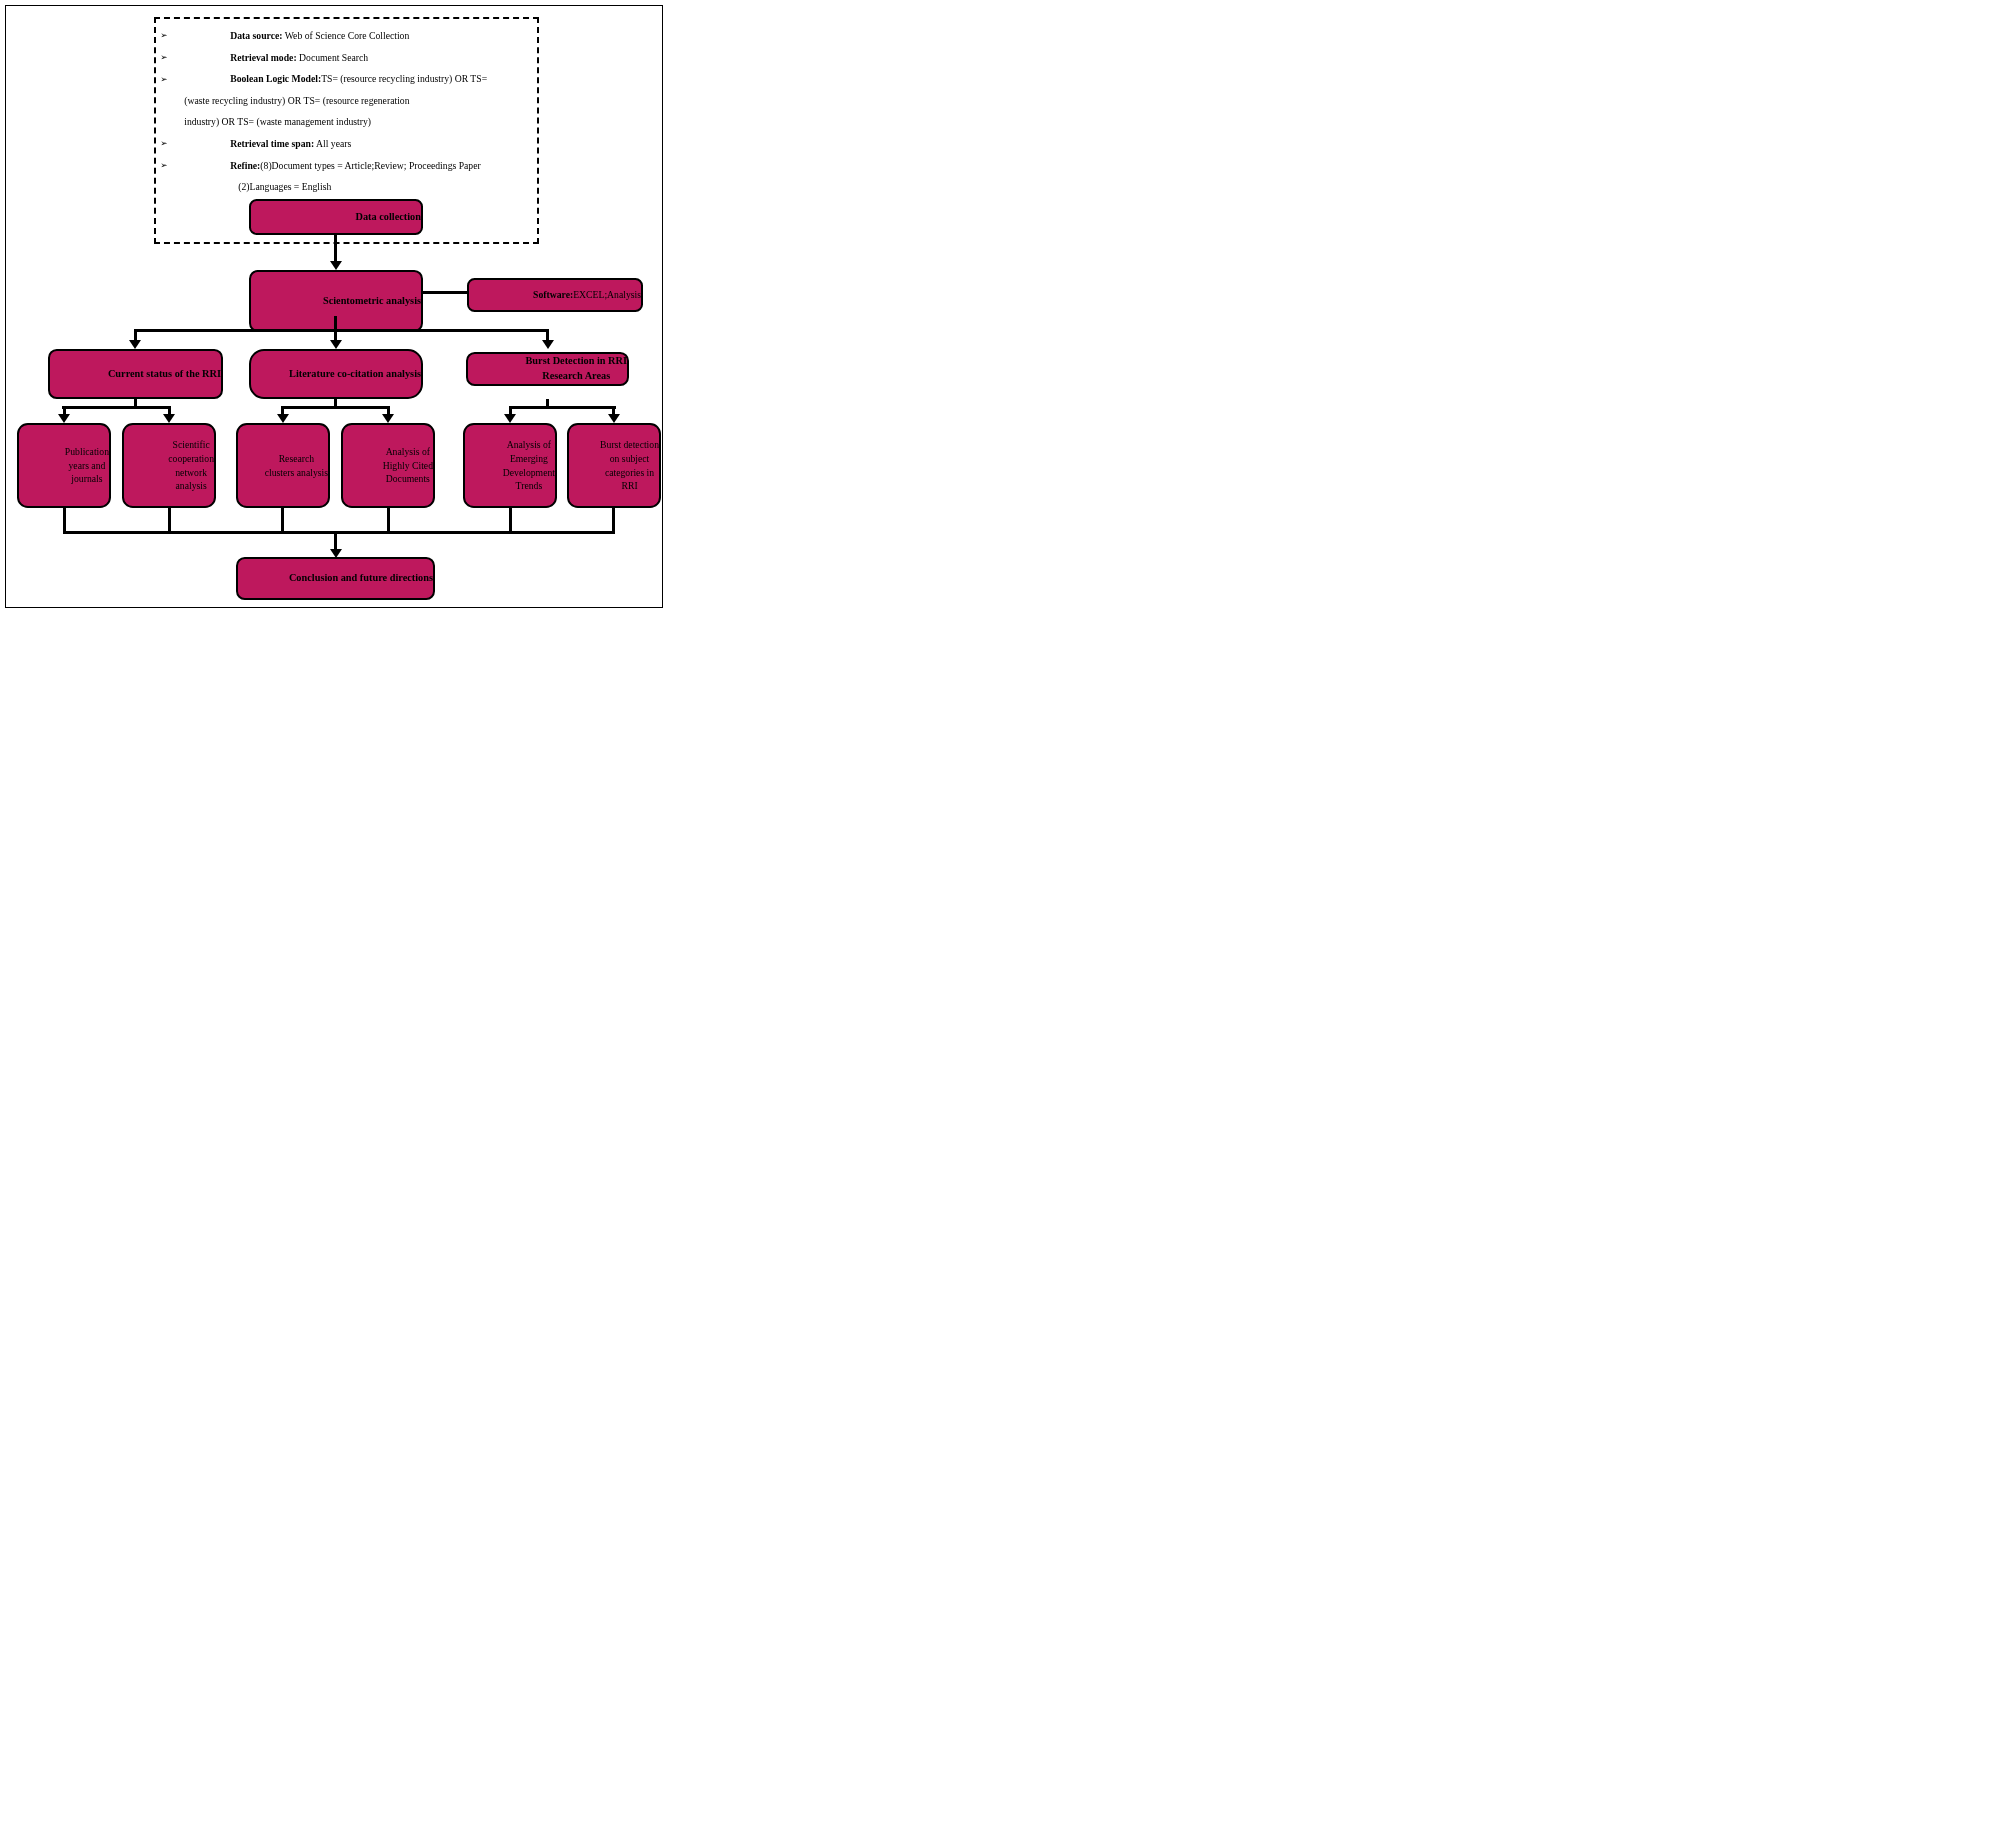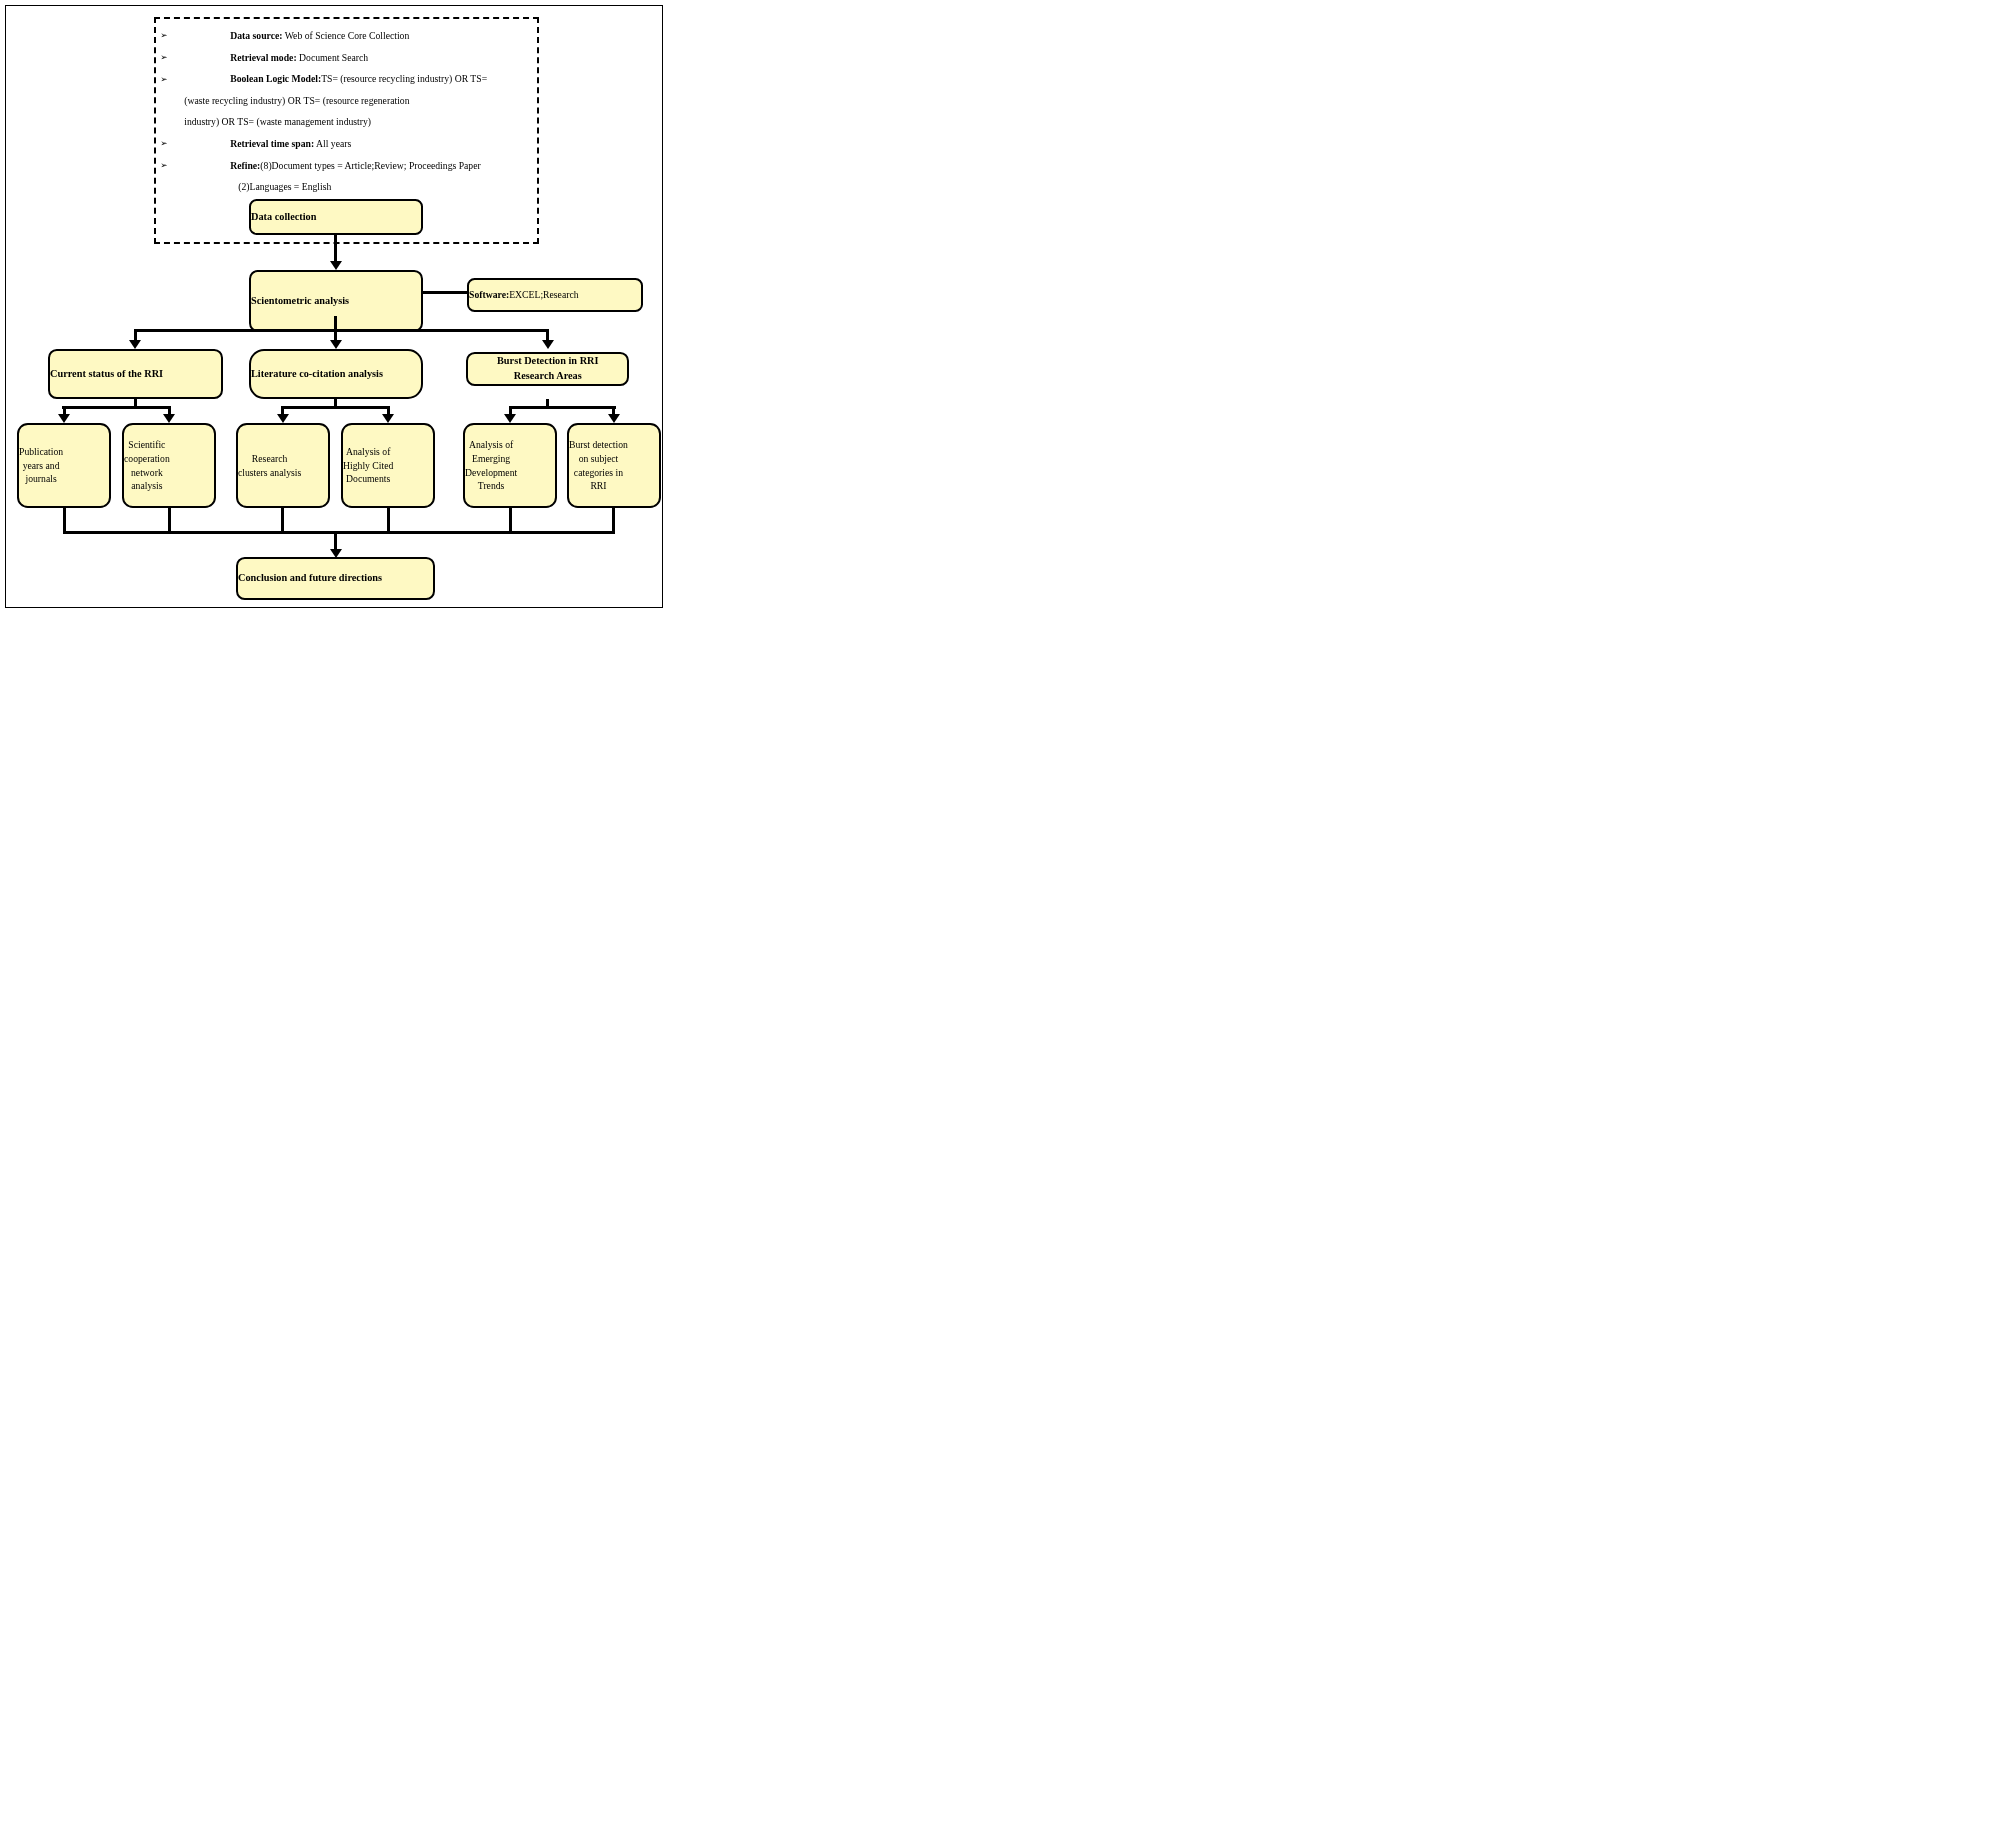--- a/index.html
+++ b/index.html
@@ -12,22 +12,22 @@
     position:absolute; border:2.2px dashed #000; box-sizing:border-box;
     background:#fff; padding:5.4px 0 0 3.2px;
   }
   .crit-row { display:flex; height:21.6px; align-items:center; font-size:9.7px; white-space:pre; }
   .crit-marker {
     width:25px; box-sizing:border-box; padding-left:1.1px; flex:0 0 25px;
     font-family:"DejaVu Sans","Liberation Serif",serif; font-size:8.7px;
   }
   .crit-label { font-weight:bold;margin-left:46px; }
   .box {
-    position:absolute; background:#fef9c3; border:2.7px solid #000; box-sizing:border-box;
-    display:flex; align-items:center; justify-content:flex-start; text-align:center;
+    position:absolute; background:#be185d; border:2.7px solid #000; box-sizing:border-box;
+    display:flex; align-items:center; justify-content:flex-end; text-align:center;
     font-family:"Liberation Serif", serif; line-height:1.42;
   }
   .r14 { border-radius:7.6px; } .r16 { border-radius:8.7px; } .r20 { border-radius:10.8px; }
   .bold { font-weight:bold; }
   .f18 { font-size:9.7px; } .f19 { font-size:10.3px; }
   .prewrap { white-space:pre-line; }
   .vline, .hline { position:absolute; background:#000; }
   .arrow {
     position:absolute; width:0; height:0;
     border-left:6px solid transparent; border-right:6px solid transparent;
@@ -75,21 +75,21 @@
   <div class="vline" style="left:334px;top:235px;width:2.7px;height:27px;"></div>
   <div class="arrow" style="left:330px;top:261px;"></div>
 
   <div class="box r16 bold f19" style="left:249px;top:270px;width:174px;height:62px;">
     <span>Scientometric analysis</span>
   </div>
 
   <div class="hline" style="left:423px;top:291px;width:44px;height:3.2px;"></div>
   <div class="box r14 f18" style="left:467px;top:278px;width:176px;height:34px;">
     <span>
-      <span class="bold">Software:</span><span>EXCEL;Research</span>
+      <span class="bold">Software:</span><span>EXCEL;Analysis</span>
     </span>
   </div>
 
   <div class="vline" style="left:334px;top:316px;width:2.7px;height:14.6px;"></div>
   <div class="hline" style="left:134px;top:329px;width:415px;height:3.2px;"></div>
   <div class="vline" style="left:134px;top:331px;width:2.7px;height:9.7px;"></div>
   <div class="arrow" style="left:129px;top:340px;"></div>
   <div class="vline" style="left:334px;top:331px;width:2.7px;height:9.7px;"></div>
   <div class="arrow" style="left:330px;top:340px;"></div>
   <div class="vline" style="left:546px;top:331px;width:2.7px;height:9.7px;"></div>

